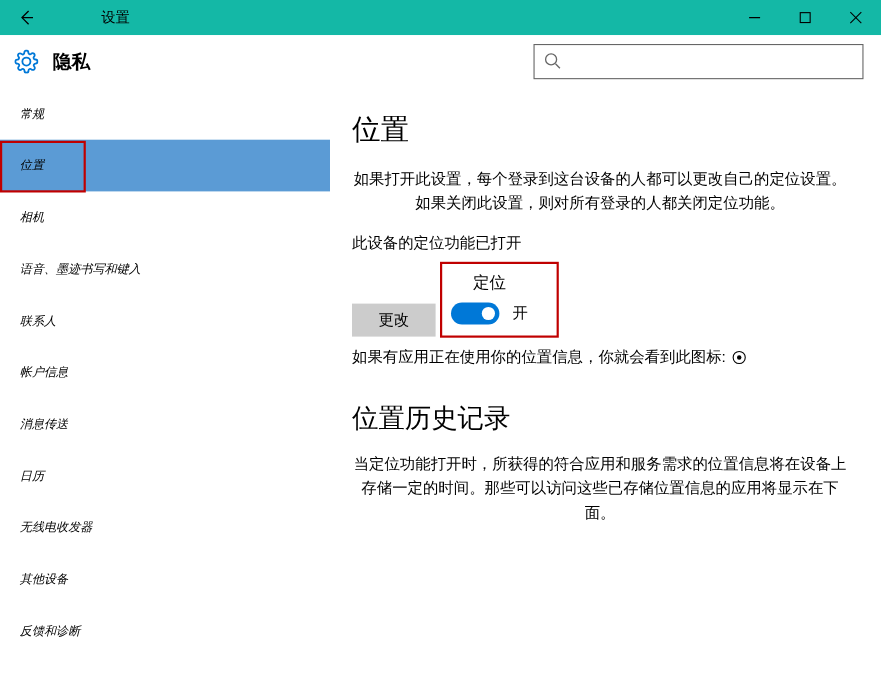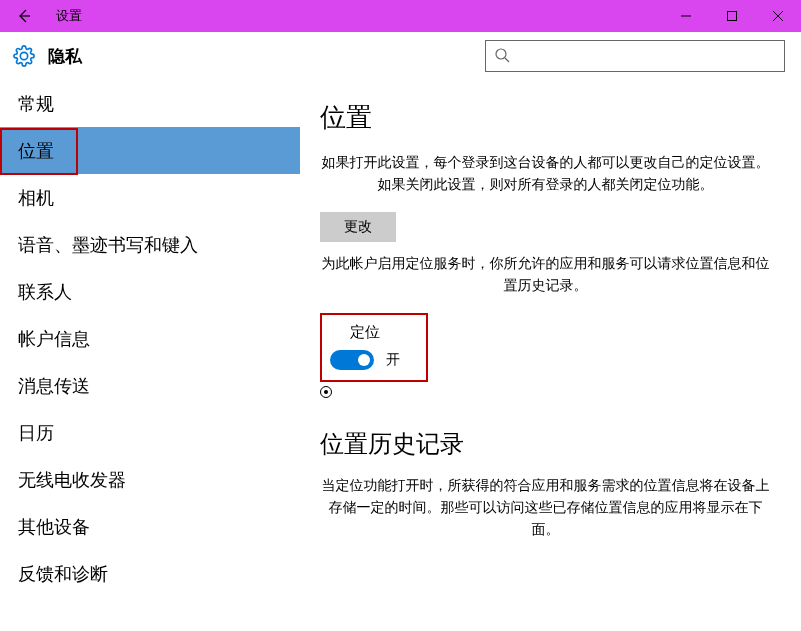--- a/index.html
+++ b/index.html
@@ -9,21 +9,22 @@
       color: #000;
       background: #fff;
       width: 801px;
       height: 631px;
       overflow: hidden;
     }
     .titlebar {
       height: 32px;
       display: flex;
       align-items: center;
-      background: #d946ef;
+      background: #14b8a6;
+      gap: 36px;
     }
     .back-btn {
       width: 48px;
       height: 32px;
       display: flex;
       align-items: center;
       justify-content: center;
       cursor: pointer;
     }
     .win-title {
@@ -90,21 +91,22 @@
       width: 300px;
       background: #fff;
       overflow-y: auto;
     }
     .sidebar-item {
       height: 47px;
       display: flex;
       align-items: center;
       padding-left: 18px;
       cursor: pointer;
-      font-size: 18px;
+      font-size: 11px;
+      font-style: italic;
     }
     .sidebar-item.selected {
       background: #5b9bd5;
       color: #000;
     }
     .content {
       flex: 1;
       padding: 20px 30px 20px 20px;
       overflow-y: auto;
     }
@@ -289,34 +291,35 @@
       <div class="sidebar-item">
         <span>其他设备</span>
       </div>
       <div class="sidebar-item">
         <span>反馈和诊断</span>
       </div>
     </div>
   <div class="content">
     <h1>位置</h1>
     <p>如果打开此设置，每个登录到这台设备的人都可以更改自己的定位设置。如果关闭此设置，则对所有登录的人都关闭定位功能。</p>
+    <div class="status-line">此设备的定位功能已打开</div>
     <button class="change-btn">更改</button>
-    <p>为此帐户启用定位服务时，你所允许的应用和服务可以请求位置信息和位置历史记录。</p>
 
     <div class="toggle-group">
       <div class="toggle-label">定位</div>
       <div class="toggle-row">
         <div class="toggle">
           <div class="toggle-knob"></div>
         </div>
         <div class="toggle-state">开</div>
       </div>
     </div>
 
     <div class="usage-line">
+      <span>如果有应用正在使用你的位置信息，你就会看到此图标:</span>
       <span class="target-icon"></span>
     </div>
 
     <h2>位置历史记录</h2>
     <p>当定位功能打开时，所获得的符合应用和服务需求的位置信息将在设备上存储一定的时间。那些可以访问这些已存储位置信息的应用将显示在下面。</p>
   </div>
 </div>
 
 <div class="sidebar-highlight"></div>
 

